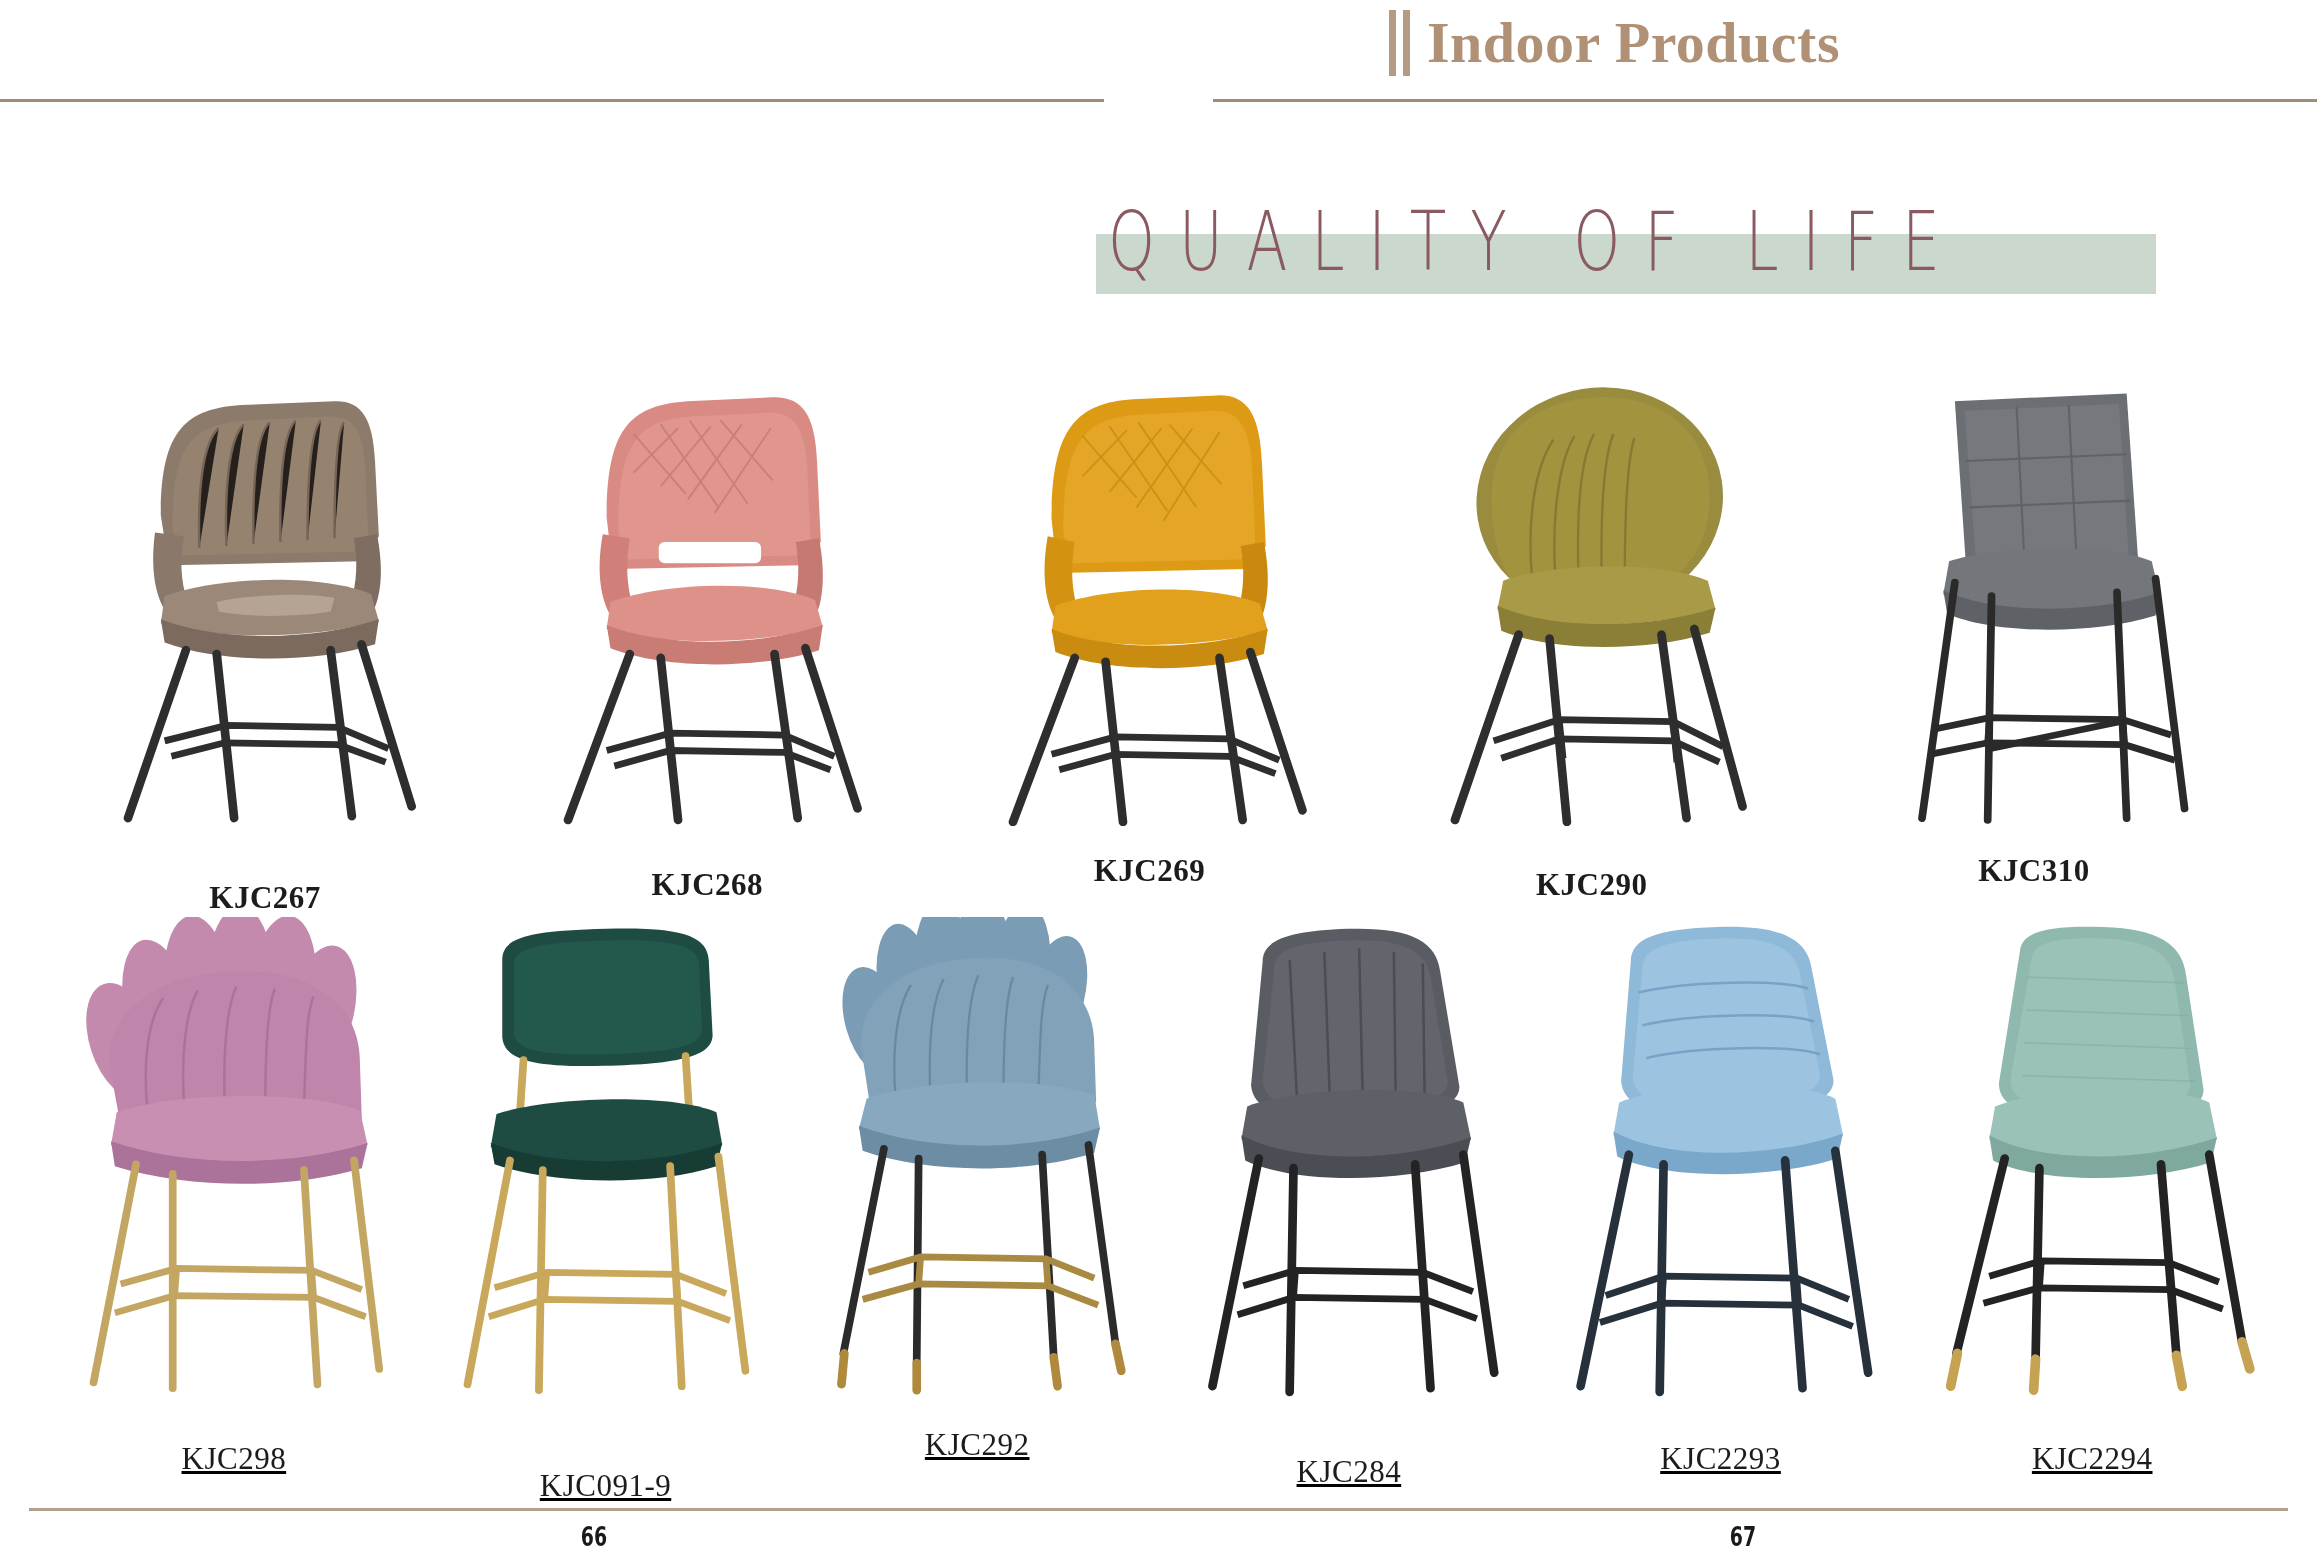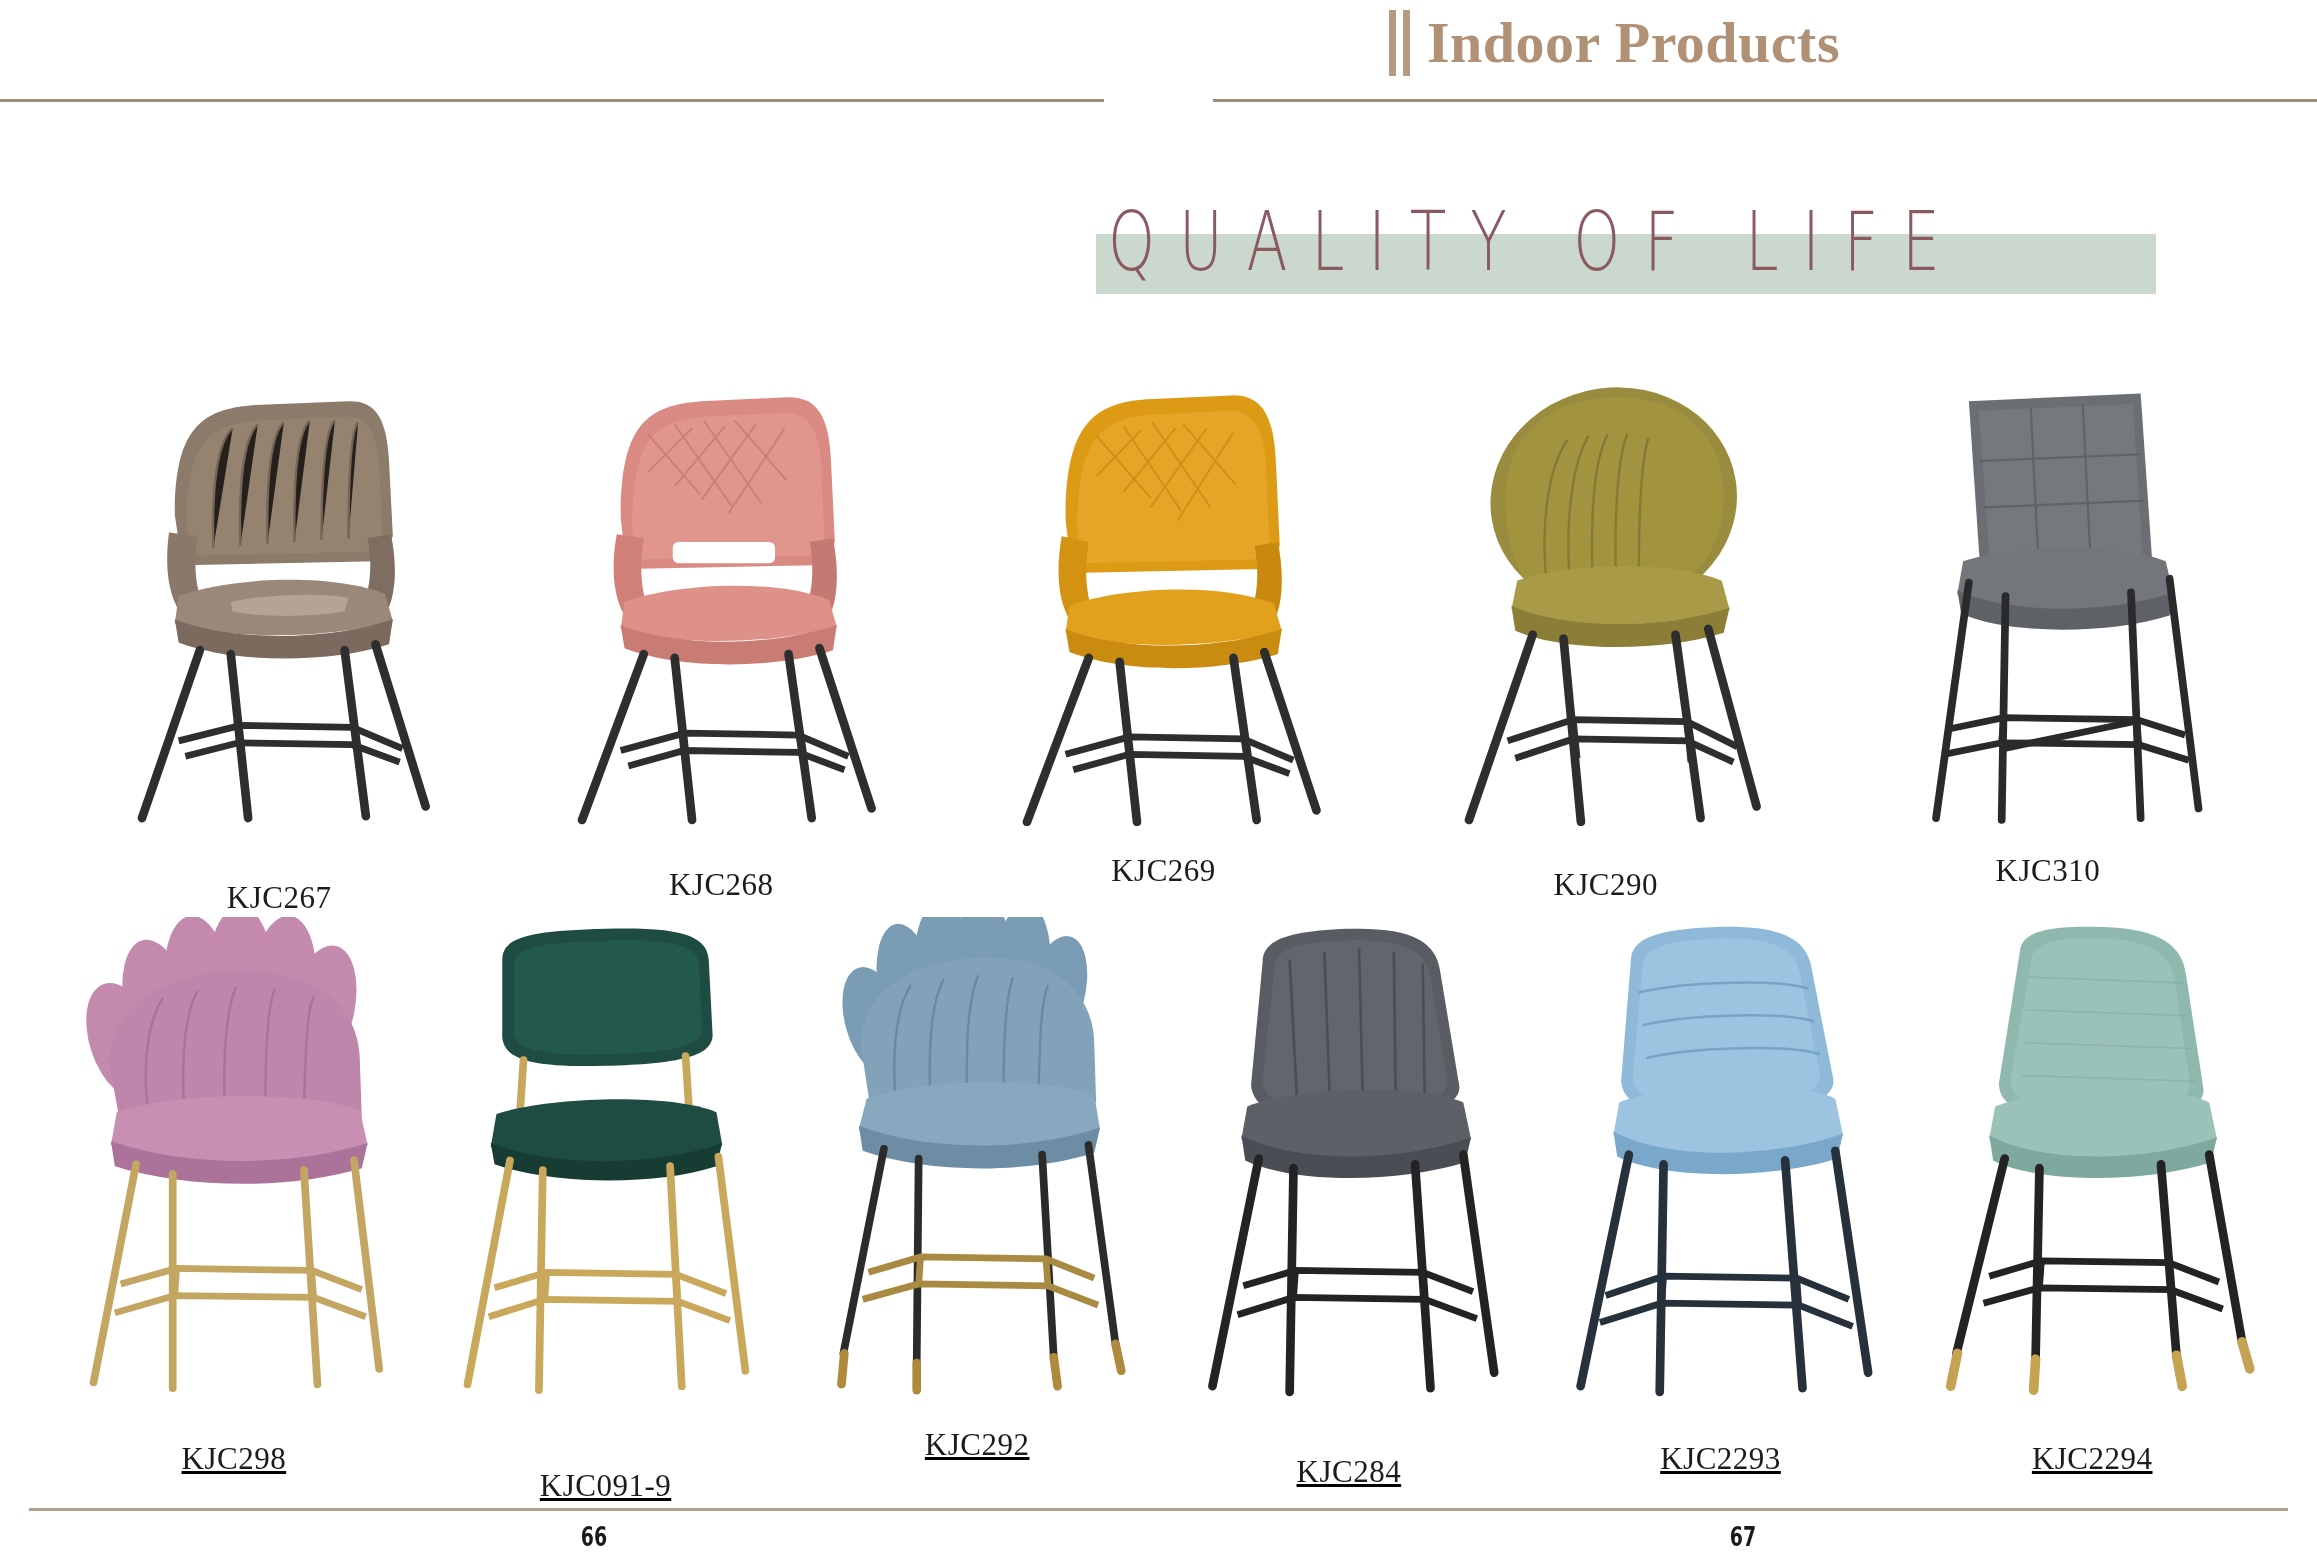--- a/index.html
+++ b/index.html
@@ -94,24 +94,25 @@
     transform-origin: left center;
   }
 
   
   .row {
     position: absolute;
     display: flex;
     align-items: flex-end;
   }
   .row-1 {
-    left: 58px;
+    left: 44px;
     top: 372px;
     width: 2211px;
     height: 541px;
+    font-weight: bold;
   }
   .row-2 {
     left: 48px;
     top: 917px;
     width: 2230px;
     height: 570px;
     text-decoration: underline;
   }
 
   .product {

